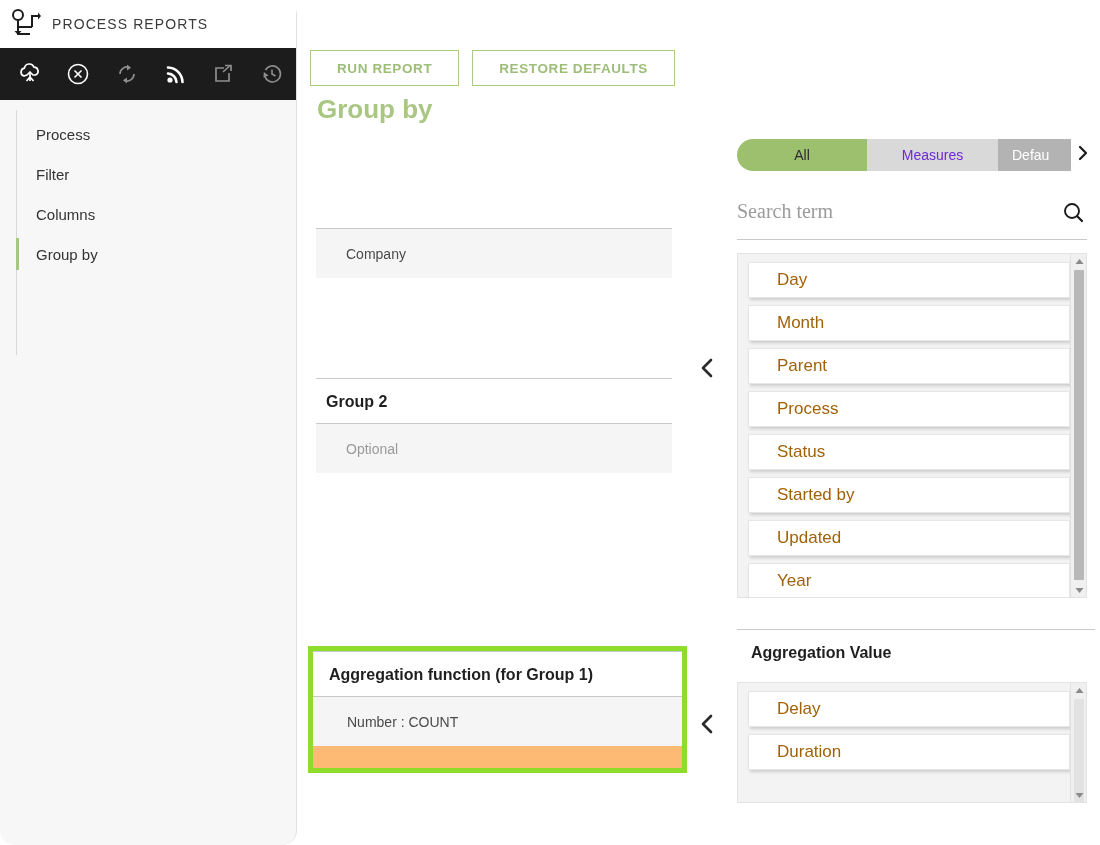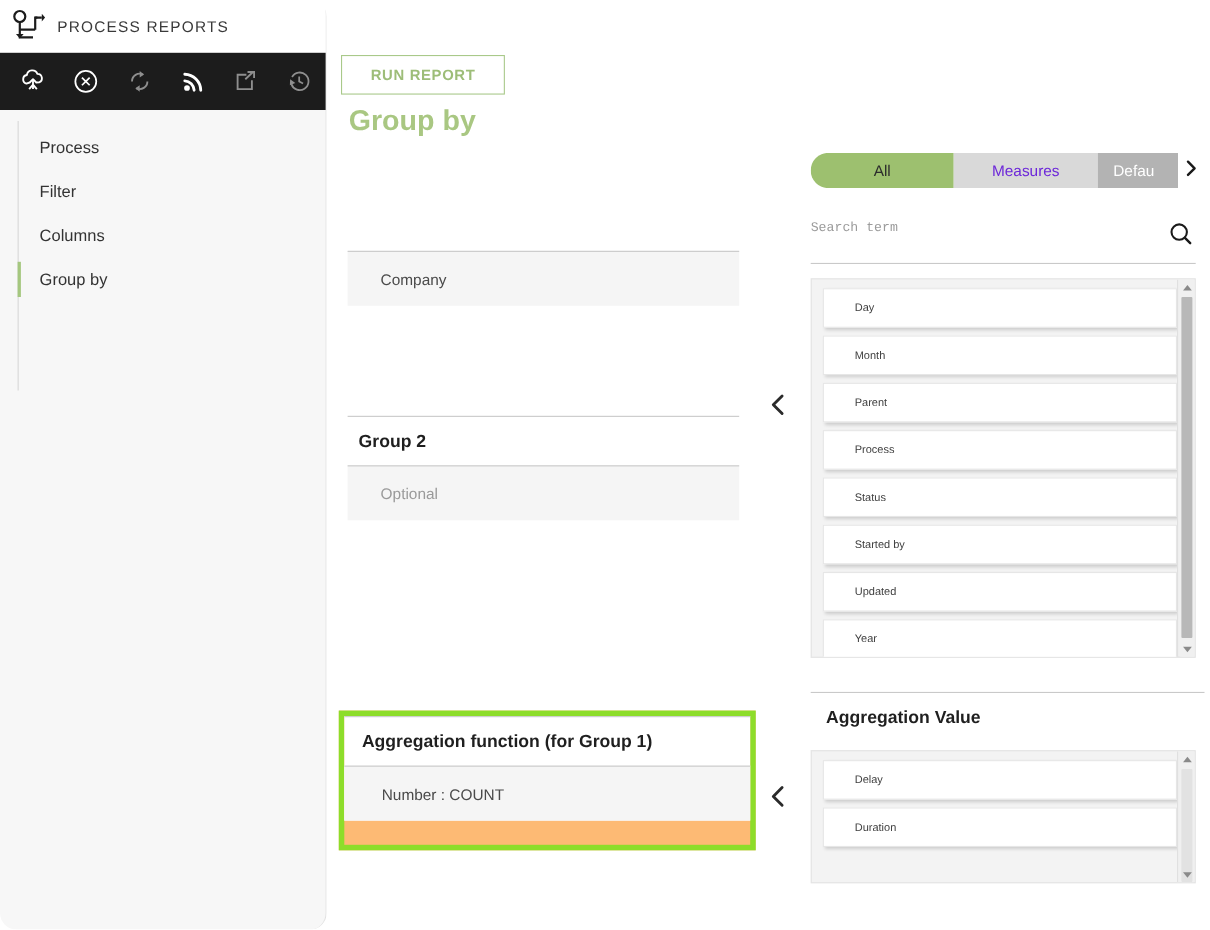--- a/index.html
+++ b/index.html
@@ -130,37 +130,37 @@
     background: #ffffff; cursor: pointer;
   }
 
   .search-row {
     position: absolute; left: 0; top: 198px; width: 350px;
     height: 42px; border-bottom: 1px solid #c9c9c9;
     display: flex; align-items: flex-start; justify-content: space-between;
   }
   .search-input {
     border: 0; outline: 0; background: transparent;
-    font-family: Liberation Mono, monospace;
-    font-size: 12px; color: #8c8c8c; width: 280px; padding: 2px 0;
+    font-family: Liberation Serif, serif;
+    font-size: 20px; color: #8c8c8c; width: 280px; padding: 2px 0;
   }
   .search-input::placeholder { color: #9b9b9b; }
 
   .listbox {
     position: absolute; background: #f3f3f3;
     border: 1px solid #e3e3e3;
     overflow: hidden;
   }
   .listbox .inner { position: absolute; left: 0; top: 0; right: 16px; bottom: 0; padding: 8px 0 0 10px; }
   .chip {
     height: 36px; margin-bottom: 7px; background: #ffffff;
     border: 1px solid #e6e6e6;
     box-shadow: 2px 2px 3px rgba(0,0,0,0.16);
     display: flex; align-items: center; padding-left: 28px;
-    font-size: 10px; color: #404040; cursor: pointer;
+    font-size: 17px; color: #a16207; cursor: pointer;
   }
   .sbar {
     position: absolute; right: 0; top: 0; bottom: 0; width: 16px;
     background: #f0f0f0; border-left: 1px solid #e0e0e0;
   }
   .sbar .arrow {
     position: absolute; left: 0; width: 16px; height: 14px;
     display: flex; align-items: center; justify-content: center; cursor: pointer;
   }
   .sbar .arrow.up { top: 0; }
@@ -260,20 +260,21 @@
         <span class="marker"></span>
         <span>Group by</span>
       </div>
     </div>
   </div>
 
   <div class="main">
 
     <div class="action-row">
       <div class="btn-outline">RUN REPORT</div>
+      <div class="btn-outline">RESTORE DEFAULTS</div>
     </div>
 
     <div class="page-title">Group by</div>
 
     <div class="center">
 
       <div class="panel" style="position:absolute; left:0; top:228px;">
         <div class="panel-slot">Company</div>
       </div>
 

